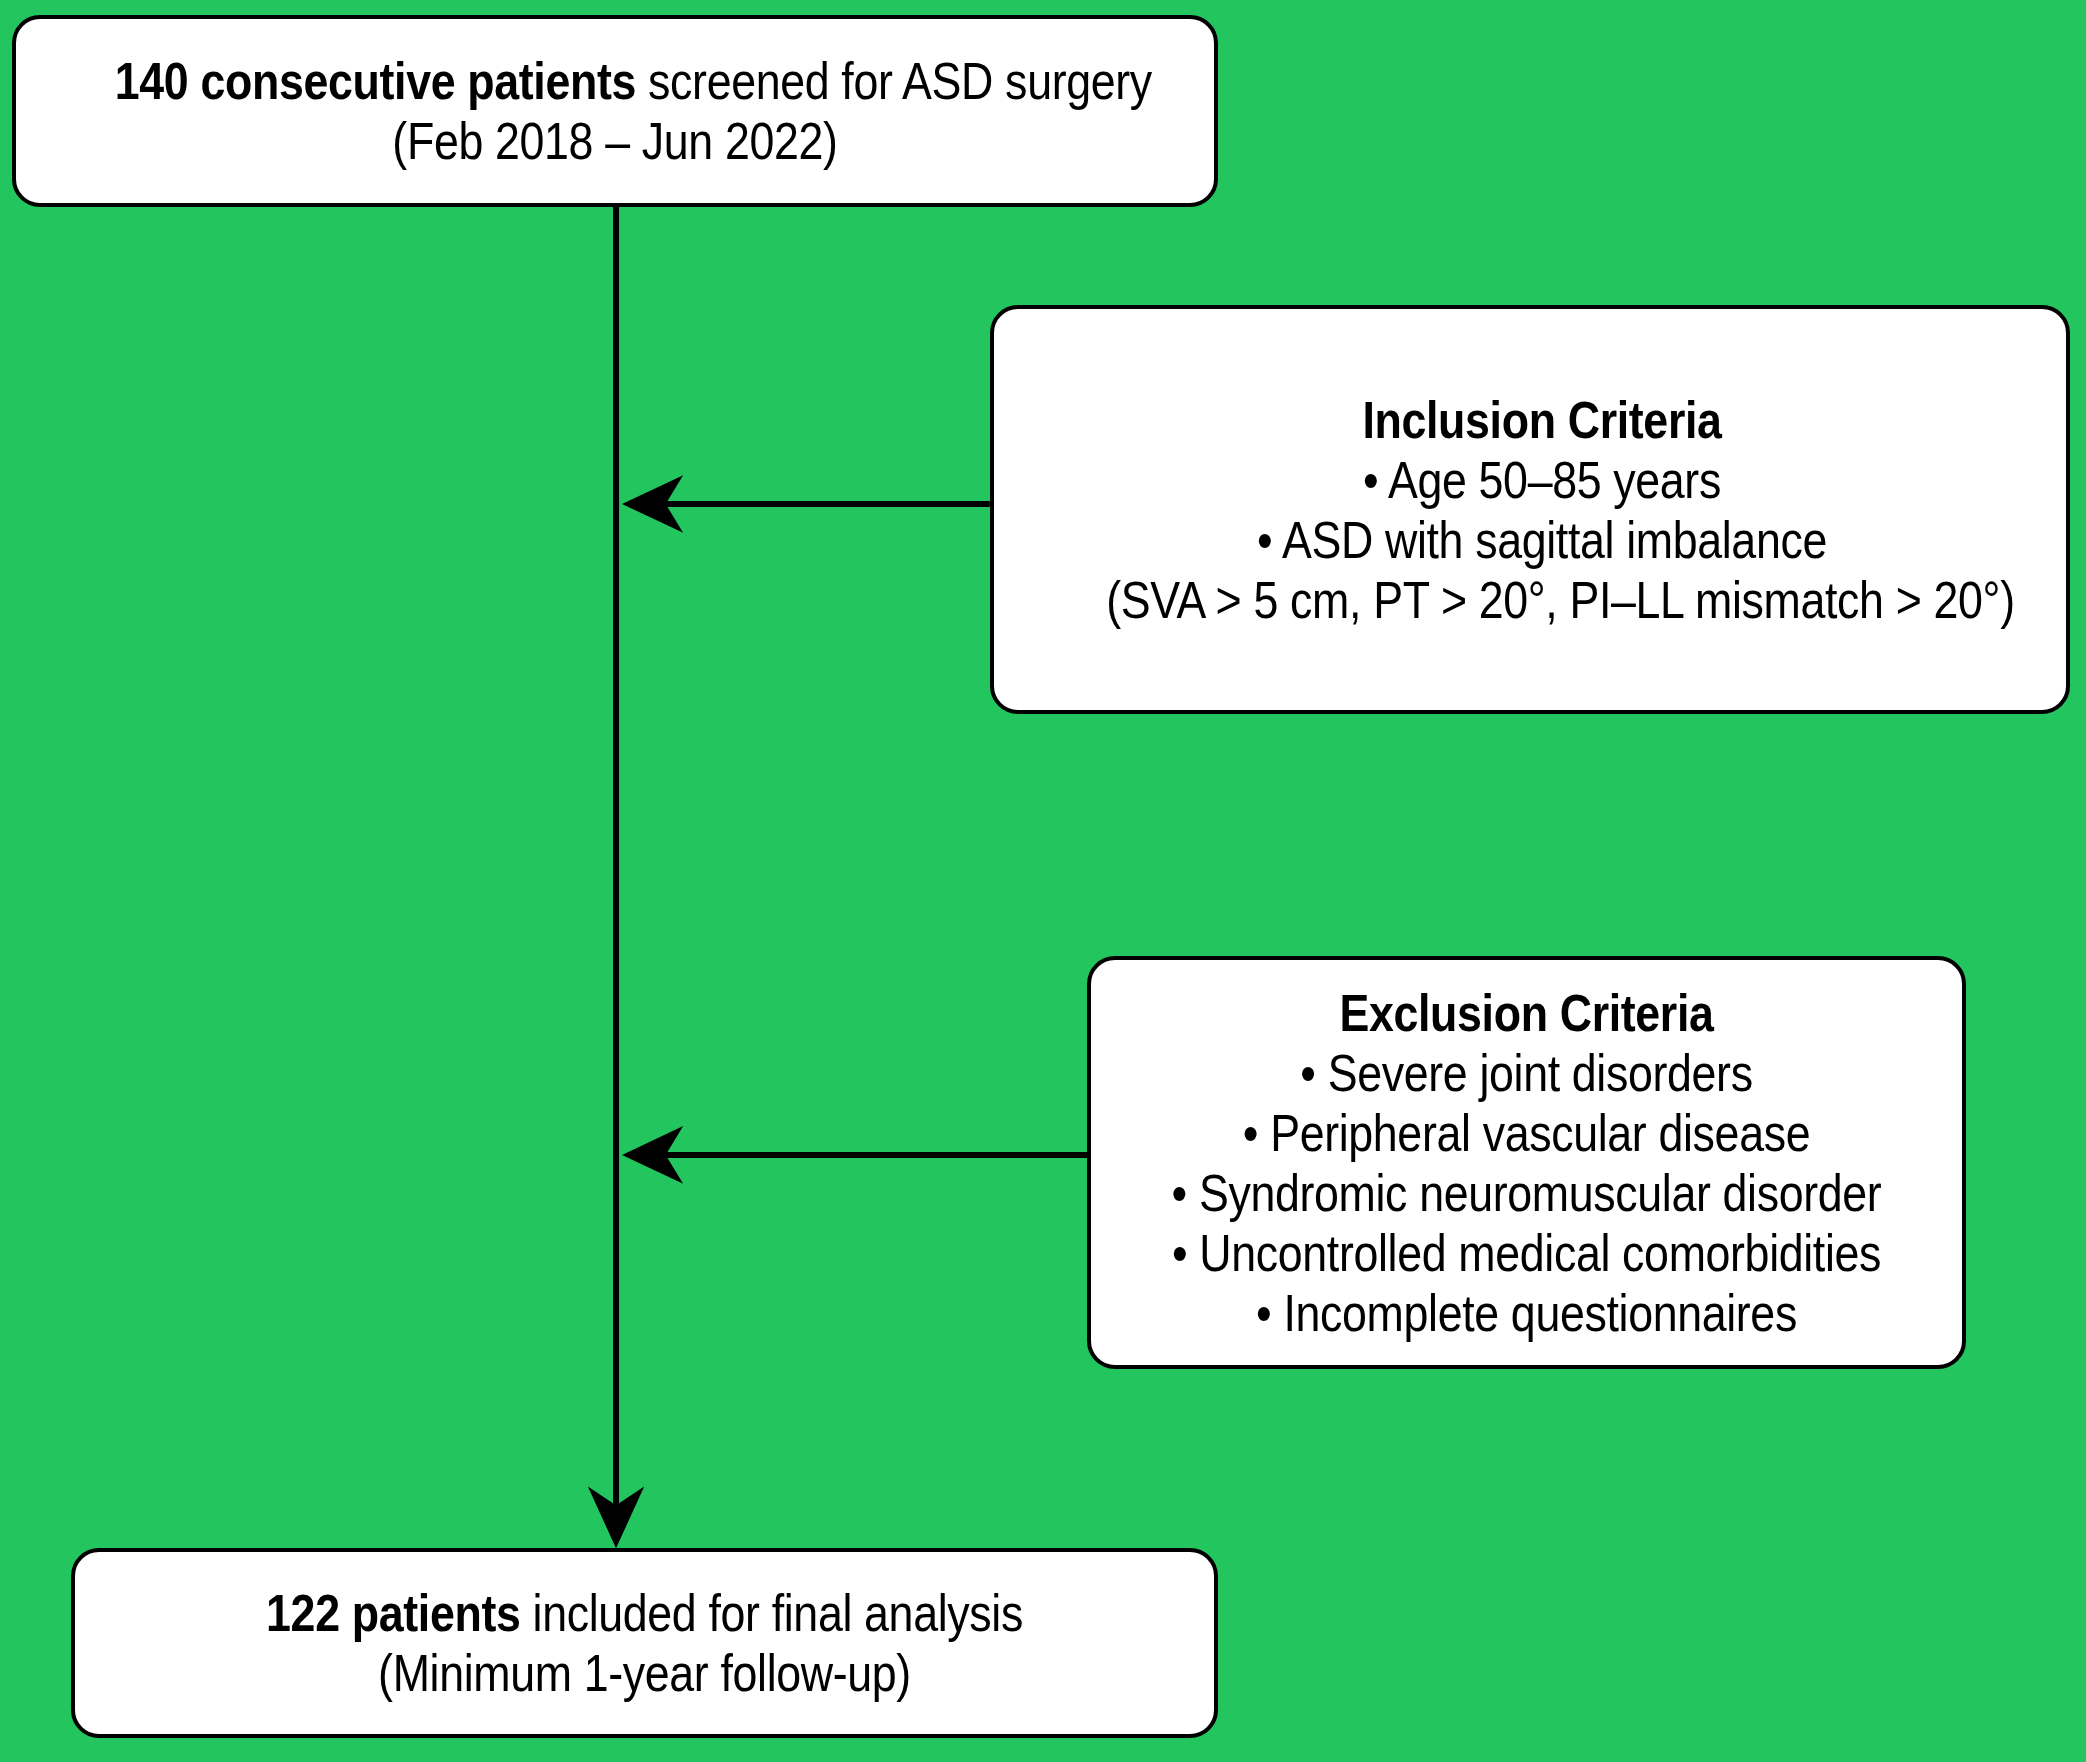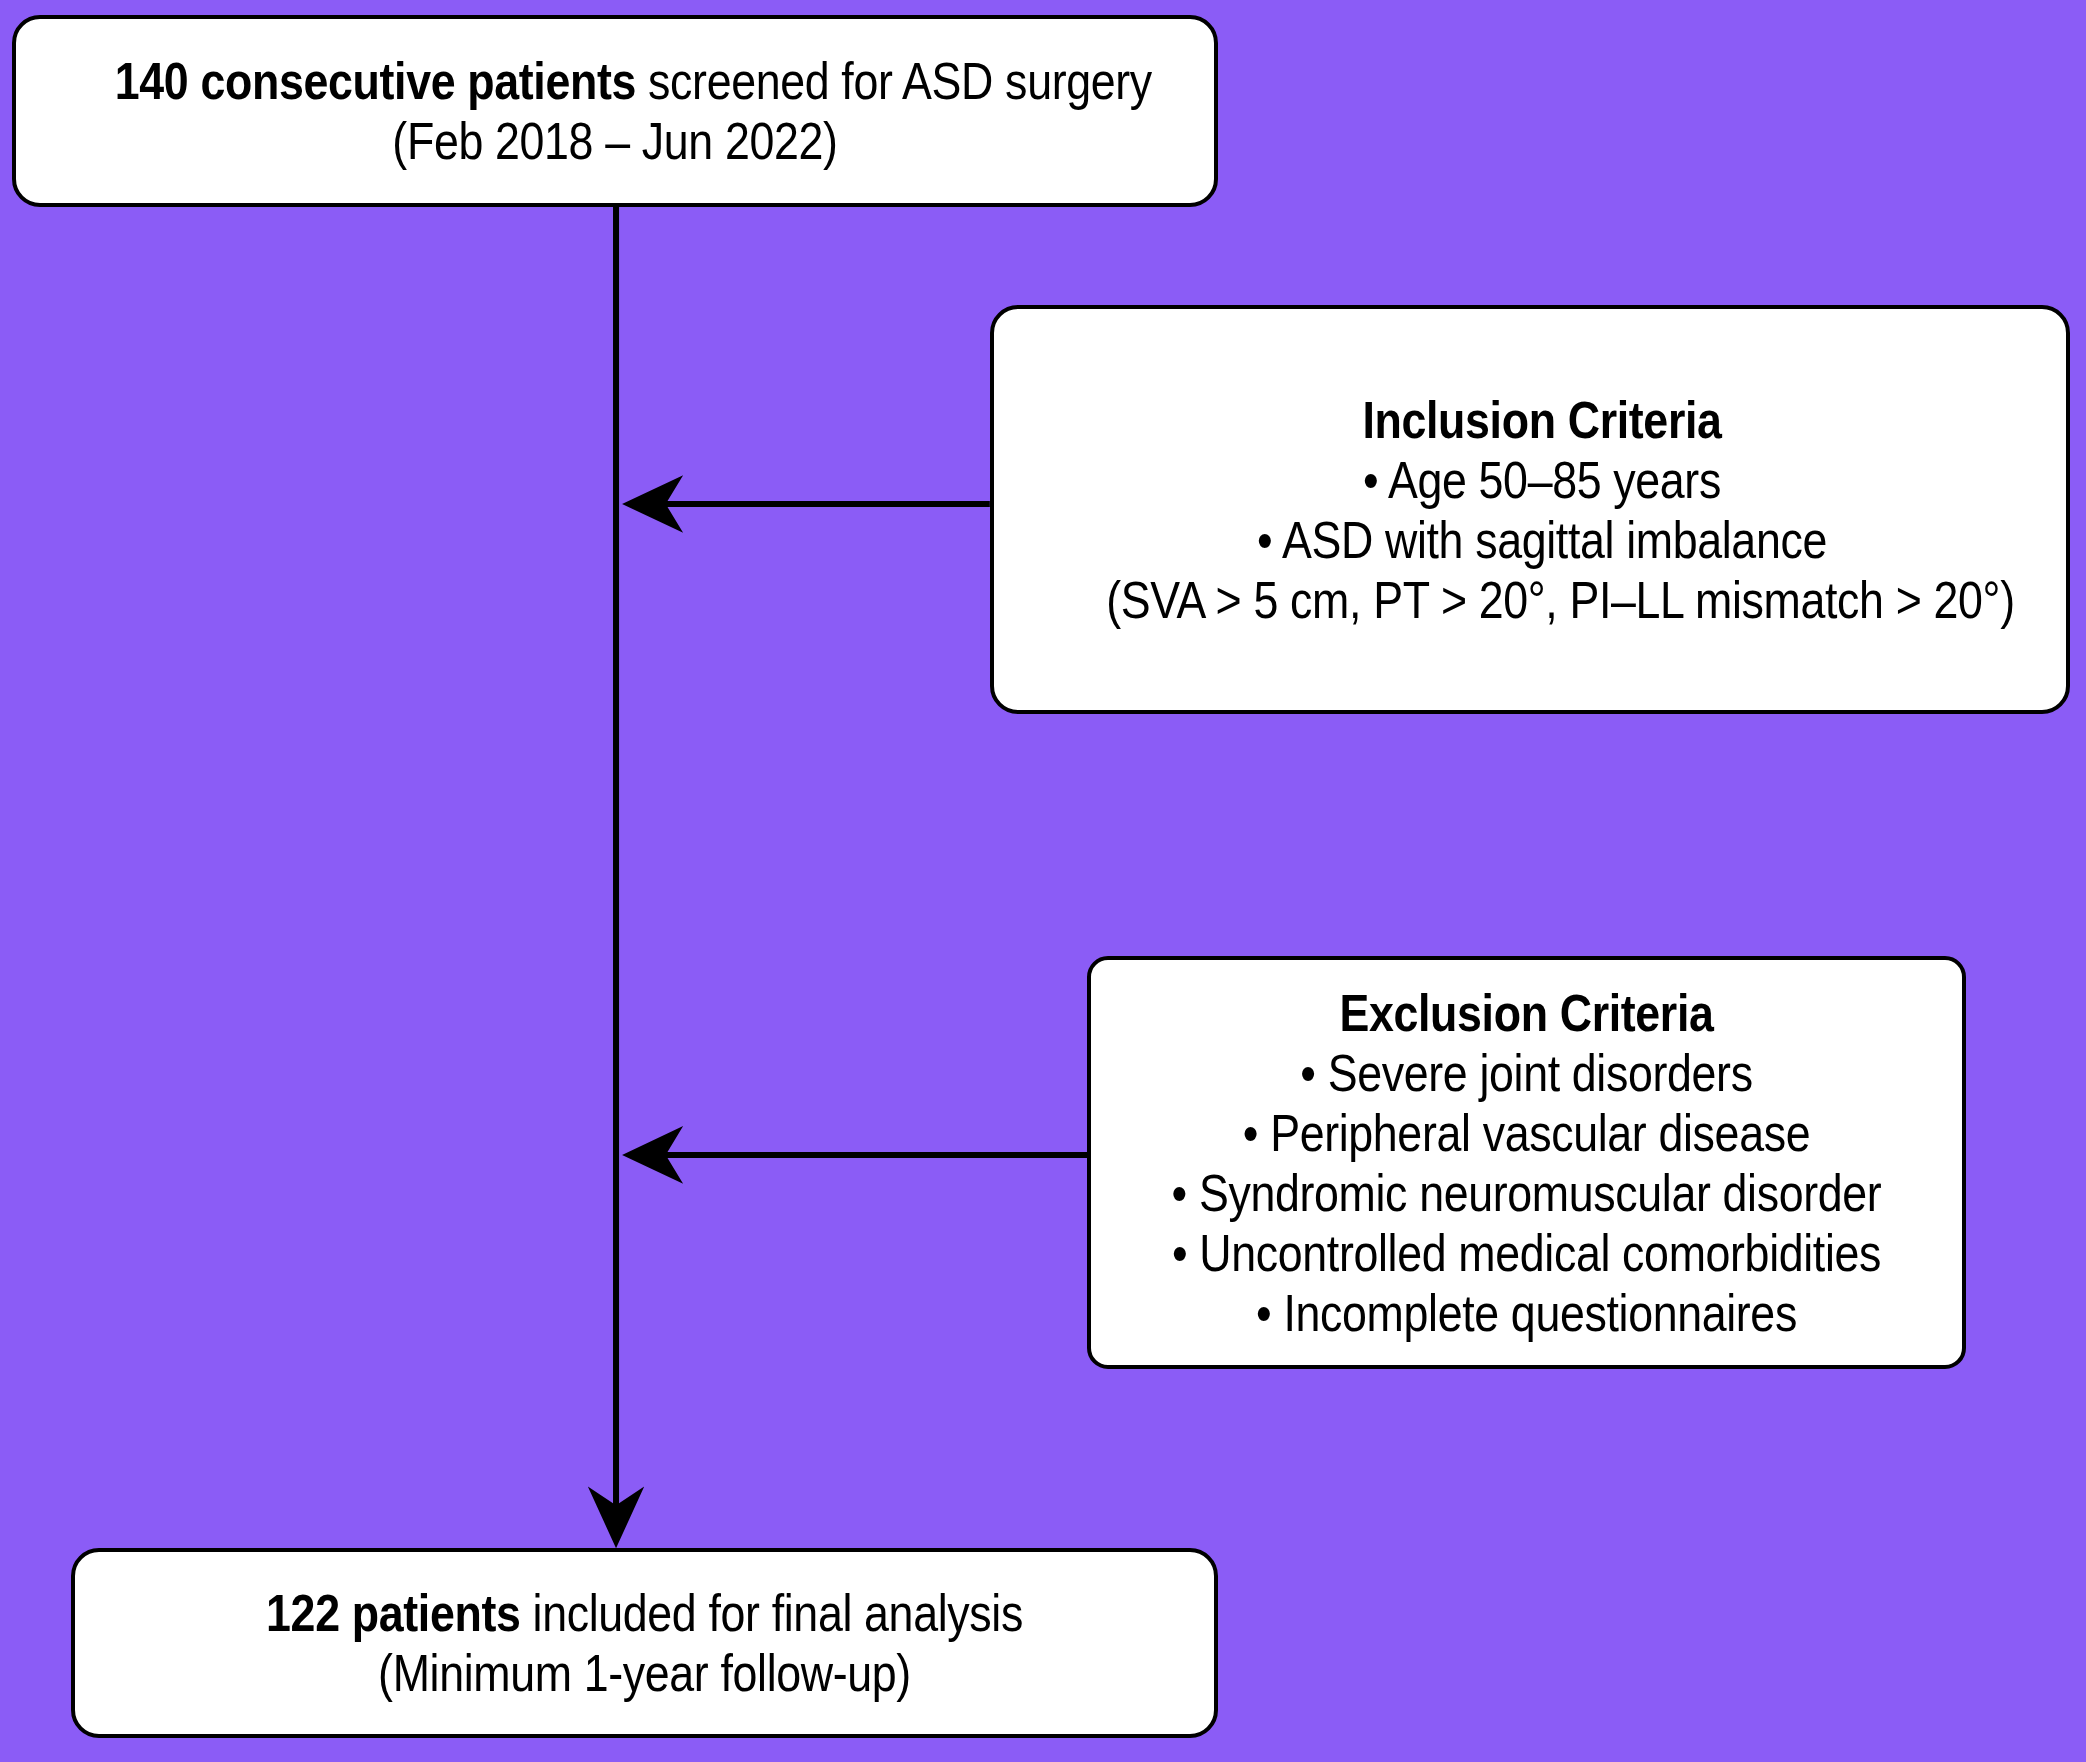--- a/index.html
+++ b/index.html
@@ -9,21 +9,21 @@
     background: #ffffff;
   }
   body {
     font-family: "Liberation Sans", "DejaVu Sans", sans-serif;
     color: #000000;
   }
   #canvas {
     position: relative;
     width: 2087px;
     height: 1763px;
-    background: #8b5cf6;
+    background: #22c55e;
     overflow: hidden;
   }
   .flow-svg {
     position: absolute;
     left: 0;
     top: 0;
     width: 2087px;
     height: 1763px;
     pointer-events: none;
   }
@@ -65,21 +65,21 @@
   #node-screened {
     left: 12px;  top: 14.8px;
     width: 1206px; height: 192px;
   }
   #node-inclusion {
     left: 990px; top: 305px;
     width: 1080px; height: 409px; padding-left: 24px;
   }
   #node-exclusion {
     left: 1087px; top: 956px;
-    width: 879px; height: 413px; border-radius: 21px;
+    width: 879px; height: 413px;
   }
   #node-final {
     left: 60px;  top: 1548px;
     width: 1147px; height: 190px; margin-left: 11px;
   }
 </style>
 </head>
 <body>
 
 <div id="canvas">

